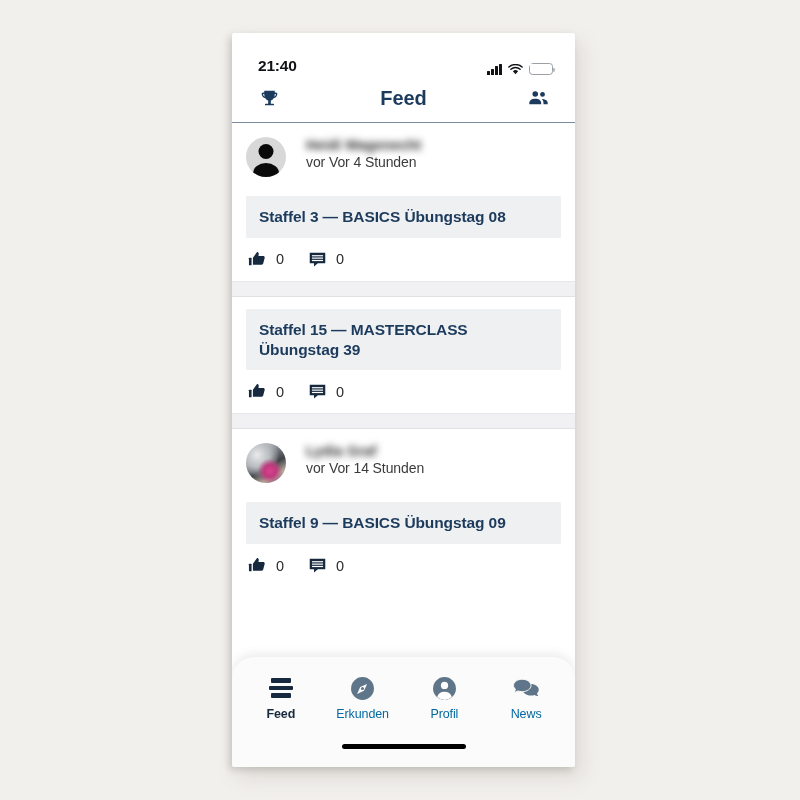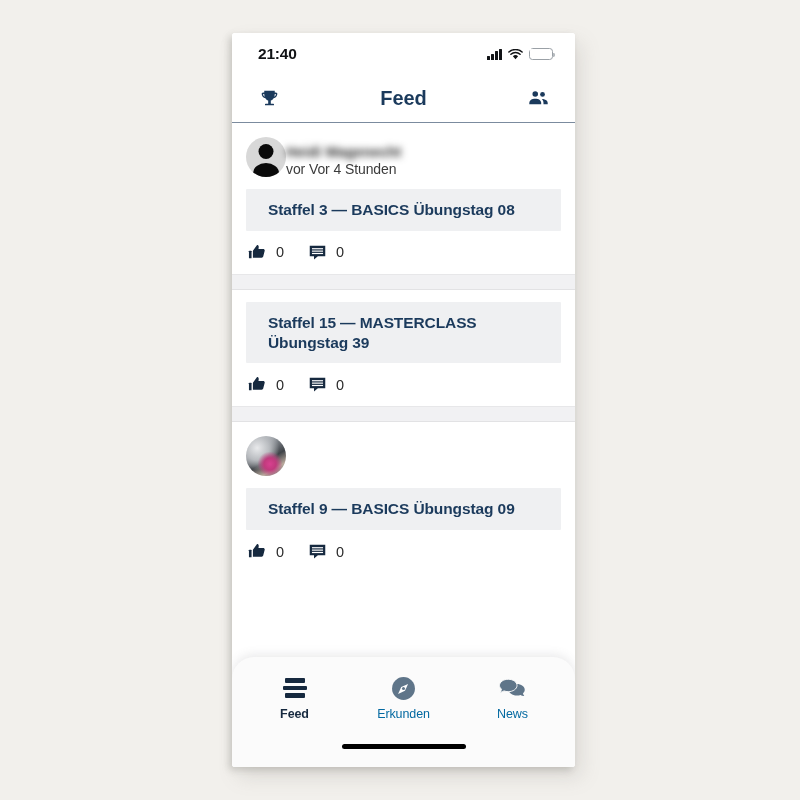--- a/index.html
+++ b/index.html
@@ -30,21 +30,21 @@
     overflow: hidden;
     display: flex;
     flex-direction: column;
   }
 
   
   #status-bar {
     height: 42px;
     flex: 0 0 42px;
     display: flex;
-    align-items: center;
+    align-items: flex-end;
     justify-content: space-between;
     padding: 0 22px 0 26px;
     background: #ffffff;
   }
   #status-time {
     font-size: 15.5px;
     font-weight: 700;
     color: #111316;
     letter-spacing: -0.2px;
   }
@@ -144,23 +144,23 @@
     overflow: hidden;
     position: relative;
   }
 
   .post-card {
     background: #ffffff;
     padding: 12px 14px 8px 14px;
   }
   .post-head {
     display: flex;
-    align-items: flex-end;
-    gap: 0;
-    padding: 2px 0 12px 0;
+    align-items: flex-start;
+    gap: 20px;
+    padding: 2px 0 19px 0;
   }
   .avatar {
     width: 40px;
     height: 40px;
     border-radius: 50%;
     flex: 0 0 40px;
     overflow: hidden;
     position: relative;
     background: #d8d8d8;
   }
@@ -211,21 +211,21 @@
     letter-spacing: 0.2px;
   }
   .post-time {
     font-size: 14px;
     color: #3b3b3b;
     letter-spacing: -0.1px;
   }
 
   .post-title-bar {
     background: #eff0f2;
-    padding: 11px 22px;
+    padding: 11px 13px;
     border-radius: 1px;
   }
   .post-title {
     font-size: 15.5px;
     font-weight: 600;
     color: #1b3a5c;
     line-height: 1.28;
     letter-spacing: -0.1px;
   }
 
@@ -441,20 +441,24 @@
           <span class="action-count">0</span>
         </div>
       </div>
     </div>
 
     <div class="post-divider"></div>
 
     <div class="post-card">
       <div class="post-head">
         <div class="avatar photo-b"></div>
+        <div class="post-meta">
+          <div class="post-author">Lydia Graf</div>
+          <div class="post-time">vor Vor 14 Stunden</div>
+        </div>
       </div>
       <div class="post-title-bar">
         <div class="post-title">Staffel 9 — BASICS Übungstag 09</div>
       </div>
       <div class="post-actions">
         <div class="action">
           <span style="display:flex;">
             <svg width="19" height="19" viewBox="0 0 24 24">
               <rect x="1.2" y="9.8" width="3.3" height="9.6" rx="0.6" fill="#16293f"></rect>
               <path d="M6.2 9.9 L11 3.2c.5-.8 1.8-.7 2.2.2.5 1 .4 2.4 0 4.1h6c1.3 0 2.2 1.1 1.9 2.3l-1.9 7.4c-.2.9-1 1.5-1.9 1.5H6.2z" fill="#16293f"></path>
@@ -497,20 +501,30 @@
           <svg width="25" height="25" viewBox="0 0 24 24">
             <circle cx="12" cy="12" r="11" fill="#5f7589"></circle>
             <path d="M16.4 7.6 L13.4 14.2 L6.8 17.2 L9.8 10.6 Z" fill="#ffffff"></path>
             <circle cx="12" cy="12" r="1.45" fill="#5f7589"></circle>
           </svg>
         </span>
         <span class="tab-label">Erkunden</span>
       </div>
 
 
+      <div class="tab-item">
+        <span class="tab-icon">
+          <svg width="25" height="25" viewBox="0 0 24 24">
+            <circle cx="12" cy="12" r="11" fill="#5f7589"></circle>
+            <circle cx="12" cy="9" r="3.5" fill="#ffffff"></circle>
+            <path d="M5 20.2c.8-3.3 3.5-5 7-5s6.2 1.7 7 5A11 11 0 0 1 12 23a11 11 0 0 1-7-2.8z" fill="#ffffff"></path>
+          </svg>
+        </span>
+        <span class="tab-label">Profil</span>
+      </div>
 
       <div class="tab-item">
         <span class="tab-icon">
           <svg width="27" height="25" viewBox="0 0 28 24">
             <path d="M18.4 7.4c4.6 0 8.3 2.6 8.3 5.9 0 1.4-.7 2.7-1.8 3.7.1 1.2.6 2.2 1.3 2.9-1.4 0-2.8-.5-3.8-1.2-1.2.4-2.5.6-4 .6-4.6 0-8.3-2.7-8.3-6s3.7-5.9 8.3-5.9z" fill="#5f7589"></path>
             <path d="M9.6 2.4c5 0 9.1 2.9 9.1 6.4 0 3.6-4.1 6.5-9.1 6.5-1.6 0-3.1-.3-4.4-.8-1.2.8-2.7 1.3-4.2 1.3.8-.8 1.4-1.9 1.5-3.2C1.3 11.5.5 10.1.5 8.8c0-3.5 4.1-6.4 9.1-6.4z" fill="#5f7589" stroke="#fbfbfb" stroke-width="1"></path>
           </svg>
         </span>
         <span class="tab-label">News</span>
       </div>

